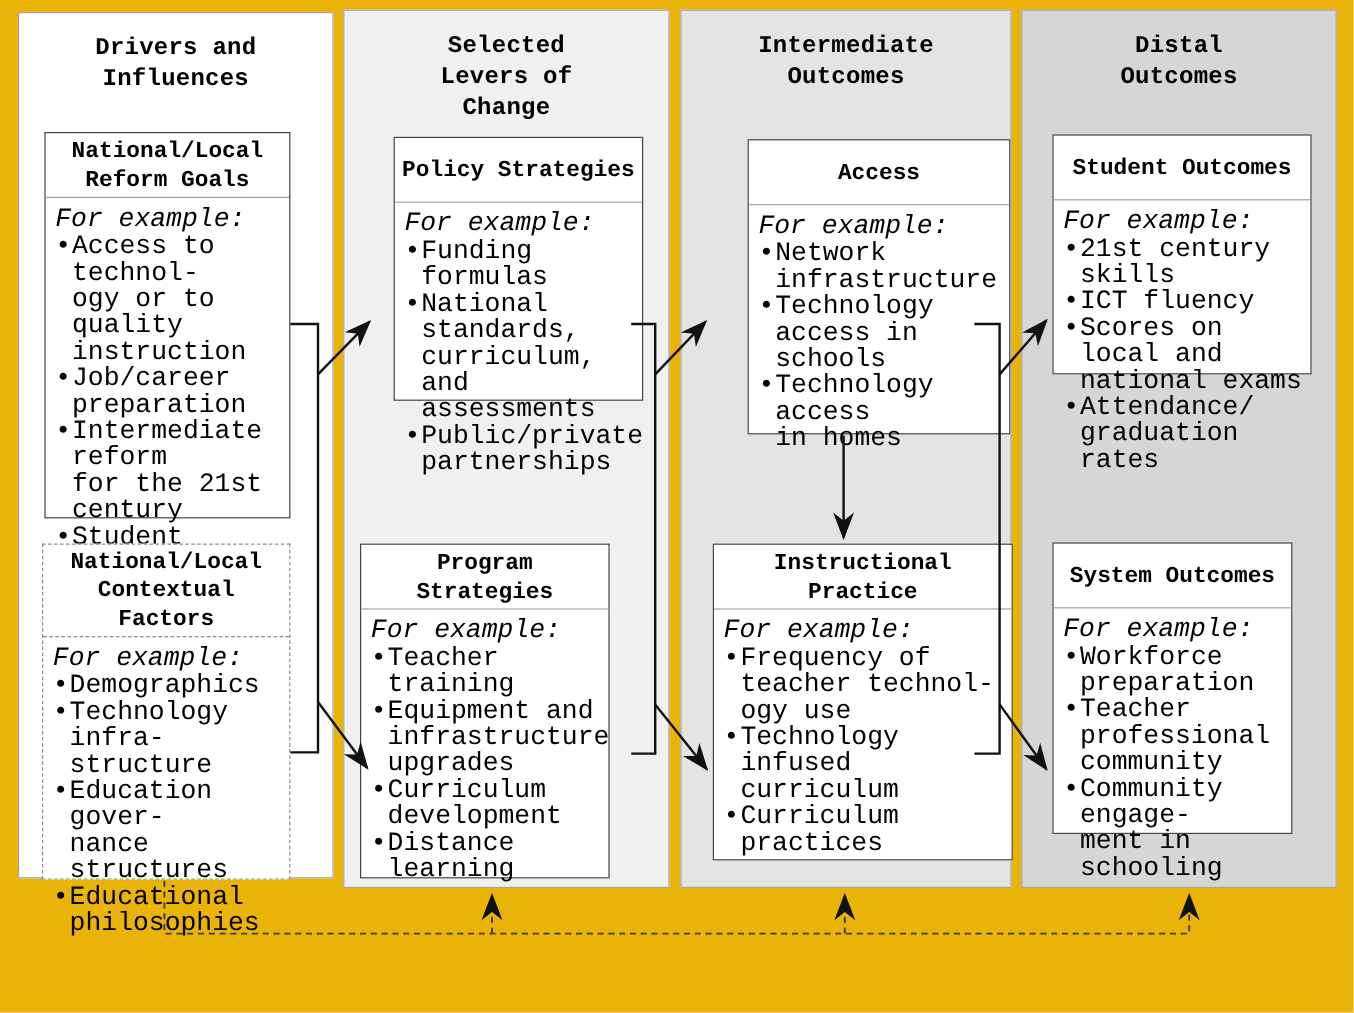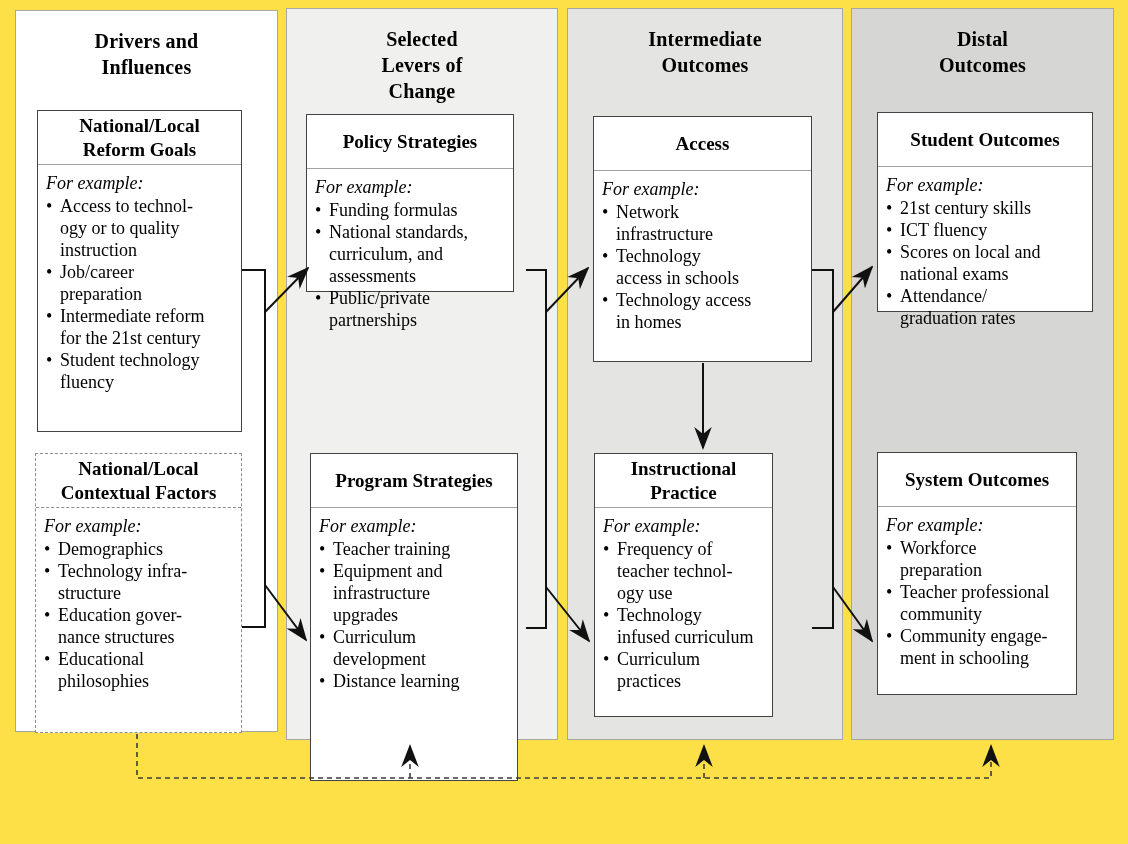--- a/index.html
+++ b/index.html
@@ -1,18 +1,18 @@
 <!DOCTYPE html>
 <html><head>
 <meta charset="utf-8">
 <style>
   html,body{margin:0;padding:0;background:#ffffff;}
   #stage{
-    position:relative;width:1128px;height:844px;background:#fde047;
-    font-family:Liberation Serif, serif;color:#000;overflow:hidden;
+    position:relative;width:1128px;height:844px;background:#eab308;
+    font-family:Liberation Mono, monospace;color:#000;overflow:hidden;
   }
   .panel{position:absolute;border:1px solid #a6a6a6;box-sizing:border-box;}
   .panel-1{left:15px;top:10px;width:263px;height:722px;background:#ffffff;}
   .panel-2{left:286px;top:8px;width:272px;height:732px;background:#f0f0ef;}
   .panel-3{left:567px;top:8px;width:276px;height:732px;background:#e4e4e3;}
   .panel-4{left:851px;top:8px;width:263px;height:732px;background:#d6d6d5;}
   .panel-title{
     margin-top:17px;text-align:center;font-weight:bold;font-size:20px;line-height:26px;
     white-space:pre-line;letter-spacing:.2px;
   }
@@ -20,21 +20,21 @@
     position:absolute;background:#ffffff;border:1px solid #434343;
     box-sizing:border-box;display:flex;flex-direction:column;
   }
   .dbox.dashed{border:1px dashed #8d8d8d;}
   .dbox-title{
     flex:0 0 auto;min-height:54px;display:flex;align-items:center;justify-content:center;
     text-align:center;font-weight:bold;font-size:19px;line-height:24px;
     border-bottom:1px solid #a2a2a2;white-space:pre-line;padding:2px 4px;box-sizing:border-box;
   }
   .dbox.dashed .dbox-title{border-bottom:1px dashed #8d8d8d;}
-  .dbox-body{padding:7px 3px 4px 8px;font-size:18px;line-height:22px;}
+  .dbox-body{padding:7px 3px 4px 8px;font-size:22px;line-height:22px;}
   .example{font-style:italic;margin-bottom:1px;}
   ul.bullets{list-style:none;margin:0;padding:0;}
   ul.bullets li{display:flex;}
   .dot{flex:0 0 14px;}
   .bullet-text{white-space:pre-line;}
   svg.overlay{position:absolute;left:0;top:0;pointer-events:none;}
 </style>
 </head>
 <body>
 
@@ -111,21 +111,21 @@
           </li>
         <li>
             <span class="dot">•</span>
             <span class="bullet-text">Educational
 philosophies</span>
           </li>
       </ul>
     </div>
   </div>
 
-  <div class="dbox" style="left:306px;top:114px;width:208px;height:178px">
+  <div class="dbox" style="left:328px;top:114px;width:208px;height:220px">
     <div class="dbox-title">Policy Strategies</div>
     <div class="dbox-body">
       <div class="example">For example:</div>
       <ul class="bullets">
         <li>
             <span class="dot">•</span>
             <span class="bullet-text">Funding formulas</span>
           </li>
         <li>
             <span class="dot">•</span>
@@ -135,21 +135,21 @@
           </li>
         <li>
             <span class="dot">•</span>
             <span class="bullet-text">Public/private
 partnerships</span>
           </li>
       </ul>
     </div>
   </div>
 
-  <div class="dbox" style="left:310px;top:453px;width:208px;height:328px">
+  <div class="dbox" style="left:300px;top:453px;width:208px;height:279px">
     <div class="dbox-title">Program Strategies</div>
     <div class="dbox-body">
       <div class="example">For example:</div>
       <ul class="bullets">
         <li>
             <span class="dot">•</span>
             <span class="bullet-text">Teacher training</span>
           </li>
         <li>
             <span class="dot">•</span>
@@ -163,21 +163,21 @@
 development</span>
           </li>
         <li>
             <span class="dot">•</span>
             <span class="bullet-text">Distance learning</span>
           </li>
       </ul>
     </div>
   </div>
 
-  <div class="dbox" style="left:593px;top:116px;width:219px;height:246px">
+  <div class="dbox" style="left:623px;top:116px;width:219px;height:246px">
     <div class="dbox-title">Access</div>
     <div class="dbox-body">
       <div class="example">For example:</div>
       <ul class="bullets">
         <li>
             <span class="dot">•</span>
             <span class="bullet-text">Network
 infrastructure</span>
           </li>
         <li>
@@ -187,21 +187,21 @@
           </li>
         <li>
             <span class="dot">•</span>
             <span class="bullet-text">Technology access
 in homes</span>
           </li>
       </ul>
     </div>
   </div>
 
-  <div class="dbox" style="left:594px;top:453px;width:179px;height:264px">
+  <div class="dbox" style="left:594px;top:453px;width:250px;height:264px">
     <div class="dbox-title">Instructional Practice</div>
     <div class="dbox-body">
       <div class="example">For example:</div>
       <ul class="bullets">
         <li>
             <span class="dot">•</span>
             <span class="bullet-text">Frequency of
 teacher technol-
 ogy use</span>
           </li>

